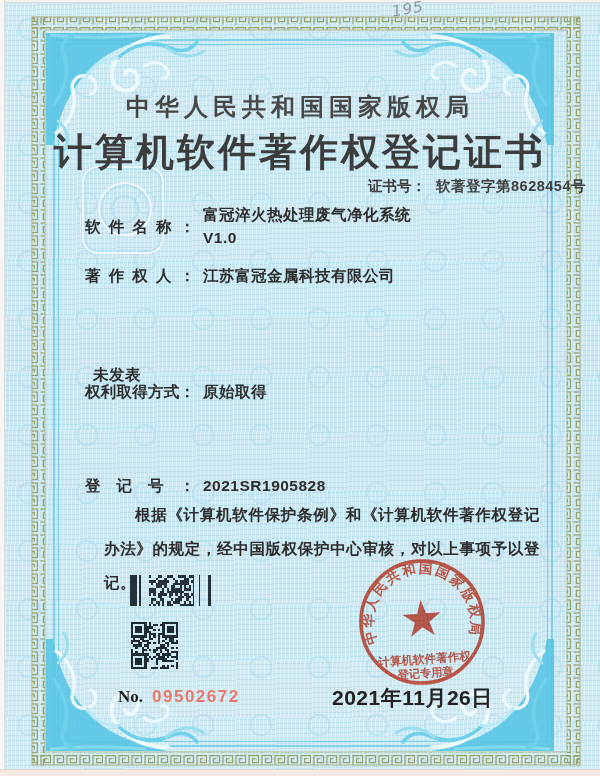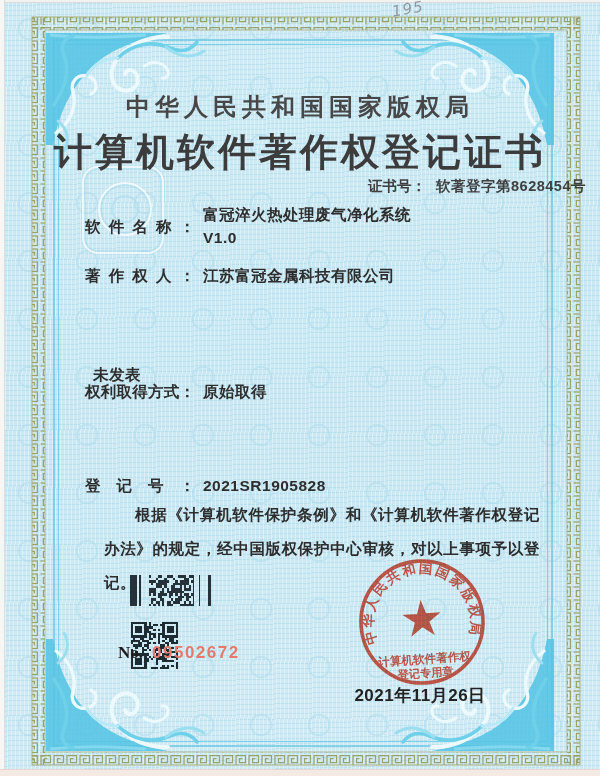--- a/index.html
+++ b/index.html
@@ -86,38 +86,38 @@
     position:absolute; left:85px; top:498px; width:455px;
     font-family:"Liberation Sans", sans-serif; font-weight:bold;
     font-size:15.5px; line-height:34px; color:#2c2c2c;
     text-indent:2em; text-align:justify; letter-spacing:.5px;padding-left:19px;
   }
 
   .barcode { position:absolute; left:130px; top:575px; width:82px; height:31px; }
   .qr-code { position:absolute; left:131px; top:622px; width:47px; height:47px; }
 
   .serial-line {
-    position:absolute; left:118px; top:643px; font-size:17px; font-weight:bold;
+    position:absolute; left:118px; top:687px; font-size:17px; font-weight:bold;
     color:#1d1d1d; white-space:nowrap;
   }
   .serial-line .num {
     color:#e8796a; margin-left:9px; letter-spacing:1.5px;
     font-family:"Liberation Sans", sans-serif; font-weight:600;
   }
 
   .seal {
     position:absolute; left:354px; top:554px;
     transform:rotate(-4deg); mix-blend-mode:multiply; opacity:.92;
   }
   .seal text { font-family:"Liberation Sans", sans-serif; font-weight:bold; }
 
   .issue-date {
-    position:absolute; left:332px; top:684px; width:176px; text-align:center;
+    position:absolute; left:332px; top:684px; width:176px; 
     font-family:"Liberation Sans", sans-serif; font-weight:bold;
-    font-size:17px; color:#222; letter-spacing:.5px;
+    font-size:21px; color:#222; letter-spacing:.5px;
   }
 </style>
 </head>
 <body>
 
 <div class="paper">
 
   <svg class="decor" width="600" height="776" viewBox="0 0 600 776" aria-hidden="true">
     <defs>
       <pattern id="meanderH" width="13" height="13" patternUnits="userSpaceOnUse">

